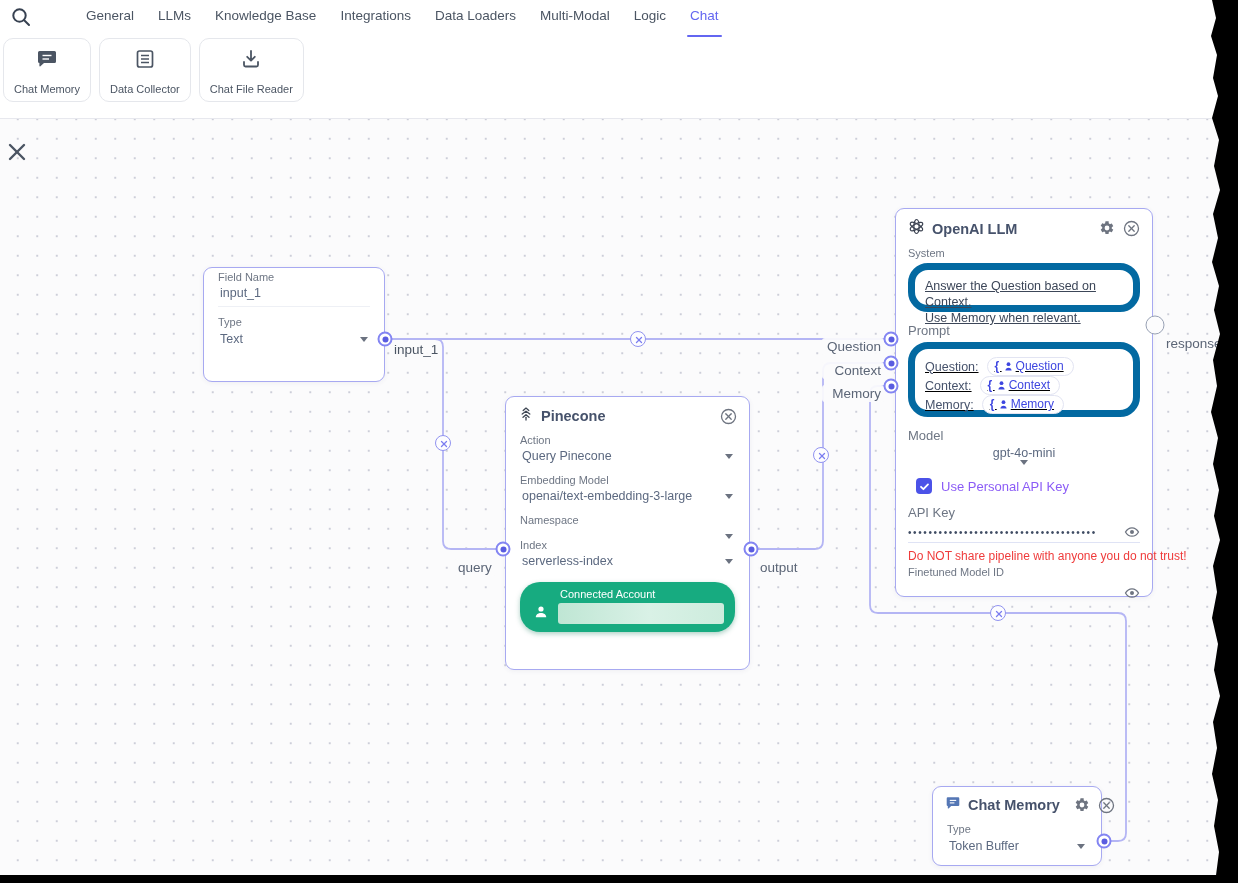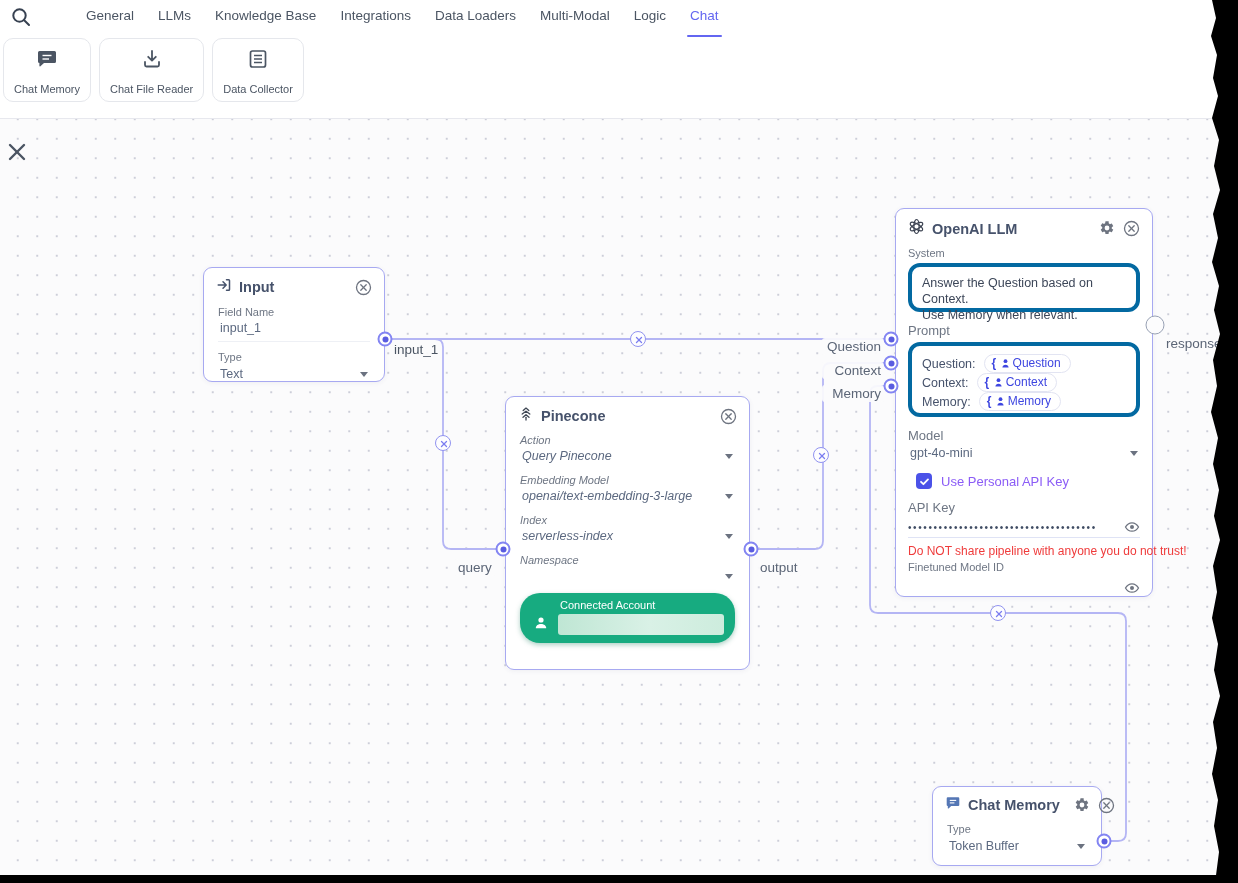--- a/index.html
+++ b/index.html
@@ -45,38 +45,38 @@
   .field-value { font-size:12.5px; color:#5c6980; }
   .drop-row { display:flex; align-items:center; justify-content:space-between; cursor:pointer; }
   .caret { width:0; height:0; border-left:4.5px solid transparent; border-right:4.5px solid transparent; border-top:5.5px solid #6b7280; }
 
   .node-input { left:203px; top:267px; width:182px; height:115px; }
   .node-input .body { padding:3px 14px 10px; }
   .ninput-val { padding:3px 2px 6px; border-bottom:1px solid #eef0f5; margin-bottom:9px; }
 
   .node-pinecone { left:505px; top:396px; width:245px; height:274px; }
   .node-pinecone .body { padding:2px 14px 12px; }
-  .pc-group { margin-bottom:11px;font-style:italic; }
+  .pc-group { margin-bottom:11px; }
   .pc-group .drop-row { padding:3px 2px 0; }
 
   .acct-pill { margin:14px 0 0; background:#17ab80; border-radius:20px; padding:6px 11px 8px 13px; box-shadow:0 2px 5px rgba(20,120,90,.35); cursor:pointer; }
   .acct-label { color:#fff; font-size:11px; margin-left:27px; margin-bottom:3px; }
   .acct-row { display:flex; align-items:center; gap:9px; }
   .acct-redact { flex:1; height:21px; border-radius:3px; background:linear-gradient(90deg,#bfe6d4,#d9f1e6 55%,#cdecdd); }
 
   .node-llm { left:895px; top:208px; width:258px; height:389px; }
   .node-llm .body { padding:2px 12px 12px; }
-  .inner-box { border:4px solid #0369a1; border-radius:12px; background:#fff; }
+  .inner-box { border:7px solid #0369a1; border-radius:20px; background:#fff;text-decoration:underline; }
   .sys-box { margin-top:4px; padding:8px 10px; font-size:12.5px; color:#3c4658; line-height:1.28; white-space:pre-line; height:49px; }
   .sec-label { font-size:13px; color:#6e7684; margin-top:11px; }
   .prompt-box { margin-top:4px; padding:8px 10px 9px; height:75px; display:flex; flex-direction:column; justify-content:space-between; }
   .prompt-row { display:flex; align-items:center; gap:8px; font-size:12.5px; color:#46526b; }
   .var-chip { display:inline-flex; align-items:center; gap:3px; border:1px solid #e2e4f2; border-radius:999px; padding:1px 9px 2px 7px; color:#3e46e0; font-size:12px; font-weight:500; background:#fff; }
   .var-chip .brace { font-size:12px; font-weight:600; }
-  .llm-drop { padding:3px 2px 0; }
+  .llm-drop { padding:3px 2px 0;flex-direction:column; }
   .chk-row { display:flex; align-items:center; gap:9px; margin:13px 0 0 8px; cursor:pointer; }
   .checkbox { width:16px; height:16px; border-radius:4px; background:#4b52e8; display:flex; align-items:center; justify-content:center; }
   .chk-label { font-size:13px; color:#8b5cf6; }
   .apikey-row { display:flex; align-items:center; justify-content:space-between; margin-top:4px; border-bottom:1px solid #dfe3f5; padding-bottom:2px; }
   .apikey-mask { font-size:10px; letter-spacing:1.6px; color:#3f4c63; overflow:hidden; white-space:nowrap; }
   .warn { font-size:12px; color:#ef3b3b; margin-top:6px; white-space:nowrap; }
   .ft-label { font-size:11px; color:#6e7684; margin-top:3px; }
   .ft-row { display:flex; justify-content:flex-end; margin-top:7px; }
   .eye { width:16px; height:16px; cursor:pointer; flex:0 0 auto; }
 
@@ -126,36 +126,36 @@
             <path d="M3.5 3h15a1.5 1.5 0 011.5 1.5v9a1.5 1.5 0 01-1.5 1.5H8l-3.6 3.2c-.5.4-1 .1-1-.5V15h.1A1.5 1.5 0 012 13.5v-9A1.5 1.5 0 013.5 3z" fill="#4b5563"></path>
             <line x1="6.5" y1="7.5" x2="15.5" y2="7.5" stroke="#fff" stroke-width="1.4"></line>
             <line x1="6.5" y1="11" x2="13" y2="11" stroke="#fff" stroke-width="1.4"></line>
           </svg>
       </span>
       <span class="pal-label">Chat Memory</span>
     </div>
     <div class="pal-card">
       <span>
         <svg width="22" height="22" viewBox="0 0 22 22">
-            <path d="M11 3v9M7.2 8.8L11 12.6l3.8-3.8" fill="none" stroke="#4b5563" stroke-width="1.8" stroke-linecap="round" stroke-linejoin="round"></path>
-            <path d="M4 14v3a1.5 1.5 0 001.5 1.5h11A1.5 1.5 0 0018 17v-3" fill="none" stroke="#4b5563" stroke-width="1.8" stroke-linecap="round"></path>
-          </svg>
-      </span>
-      <span class="pal-label">Chat File Reader</span>
-    </div>
-    <div class="pal-card">
-      <span>
-        <svg width="22" height="22" viewBox="0 0 22 22">
             <rect x="3.5" y="3" width="15" height="16" rx="2" fill="none" stroke="#4b5563" stroke-width="1.7"></rect>
             <line x1="7" y1="7.5" x2="15" y2="7.5" stroke="#4b5563" stroke-width="1.5"></line>
             <line x1="7" y1="11" x2="15" y2="11" stroke="#4b5563" stroke-width="1.5"></line>
             <line x1="7" y1="14.5" x2="15" y2="14.5" stroke="#4b5563" stroke-width="1.5"></line>
           </svg>
       </span>
       <span class="pal-label">Data Collector</span>
+    </div>
+    <div class="pal-card">
+      <span>
+        <svg width="22" height="22" viewBox="0 0 22 22">
+            <path d="M11 3v9M7.2 8.8L11 12.6l3.8-3.8" fill="none" stroke="#4b5563" stroke-width="1.8" stroke-linecap="round" stroke-linejoin="round"></path>
+            <path d="M4 14v3a1.5 1.5 0 001.5 1.5h11A1.5 1.5 0 0018 17v-3" fill="none" stroke="#4b5563" stroke-width="1.8" stroke-linecap="round"></path>
+          </svg>
+      </span>
+      <span class="pal-label">Chat File Reader</span>
     </div>
   </div>
 
   <div class="canvas-bg"></div>
 
   <span class="canvas-close">
     <svg width="22" height="22" viewBox="0 0 22 22">
         <line x1="4" y1="4" x2="18" y2="18" stroke="#4b5563" stroke-width="2.4" stroke-linecap="round"></line>
         <line x1="18" y1="4" x2="4" y2="18" stroke="#4b5563" stroke-width="2.4" stroke-linecap="round"></line>
       </svg>
@@ -197,37 +197,20 @@
 
   <span class="edge-label dark" style="left:391px; top:341px;">input_1</span>
   <span class="edge-label" style="left:455px; top:559px;">query</span>
   <span class="edge-label" style="left:757px; top:559px;">output</span>
   <span class="edge-label right-align" style="left:822px; top:338px;">Question</span>
   <span class="edge-label right-align" style="left:822px; top:362px;">Context</span>
   <span class="edge-label right-align" style="left:822px; top:385px;">Memory</span>
   <span class="edge-label" style="left:1163px; top:335px;">response</span>
 
   <div class="node node-input">
-    <div class="node-header">
-      <span>
-        <svg width="16" height="16" viewBox="0 0 16 16" fill="none" stroke="#46526b" stroke-width="1.5" stroke-linecap="round" stroke-linejoin="round">
-            <path d="M10.5 2.8h2.2a.8.8 0 01.8.8v8.8a.8.8 0 01-.8.8h-2.2"></path>
-            <path d="M2.2 8h7.6M7 4.8L10.2 8 7 11.2"></path>
-          </svg>
-      </span>
-      <span class="node-title">Input</span>
-      <span class="hdr-spacer"></span>
-      <span class="hdr-icon">
-        <svg width="17" height="17" viewBox="0 0 17 17">
-            <circle cx="8.5" cy="8.5" r="7" fill="none" stroke="#6e7480" stroke-width="1.3"></circle>
-            <line x1="5.8" y1="5.8" x2="11.2" y2="11.2" stroke="#6e7480" stroke-width="1.3" stroke-linecap="round"></line>
-            <line x1="11.2" y1="5.8" x2="5.8" y2="11.2" stroke="#6e7480" stroke-width="1.3" stroke-linecap="round"></line>
-          </svg>
-      </span>
-    </div>
     <div class="body">
       <div class="field-label">Field Name</div>
       <div class="field-value ninput-val">input_1</div>
       <div class="field-label">Type</div>
       <div class="drop-row" style="padding:4px 2px 0;">
         <span class="field-value">Text</span>
         <span class="caret"></span>
       </div>
     </div>
   </div>
@@ -260,31 +243,31 @@
           <span class="caret"></span>
         </div>
       </div>
       <div class="pc-group">
         <div class="field-label">Embedding Model</div>
         <div class="drop-row">
           <span class="field-value">openai/text-embedding-3-large</span>
           <span class="caret"></span>
         </div>
       </div>
+      <div class="pc-group" style="margin-bottom:0;">
+        <div class="field-label">Namespace</div>
+        <div class="drop-row" style="padding-top:8px;">
+          <span class="field-value"></span>
+          <span class="caret"></span>
+        </div>
+      </div>
       <div class="pc-group">
         <div class="field-label">Index</div>
         <div class="drop-row">
           <span class="field-value">serverless-index</span>
-          <span class="caret"></span>
-        </div>
-      </div>
-      <div class="pc-group" style="margin-bottom:0;">
-        <div class="field-label">Namespace</div>
-        <div class="drop-row" style="padding-top:8px;">
-          <span class="field-value"></span>
           <span class="caret"></span>
         </div>
       </div>
       <div class="acct-pill">
         <div class="acct-label">Connected Account</div>
         <div class="acct-row">
           <span>
             <svg width="16" height="16" viewBox="0 0 16 16" fill="#fff">
                 <circle cx="8" cy="5" r="2.6"></circle>
                 <path d="M2.8 13.2c0-2.6 2.3-4.2 5.2-4.2s5.2 1.6 5.2 4.2z"></path>

